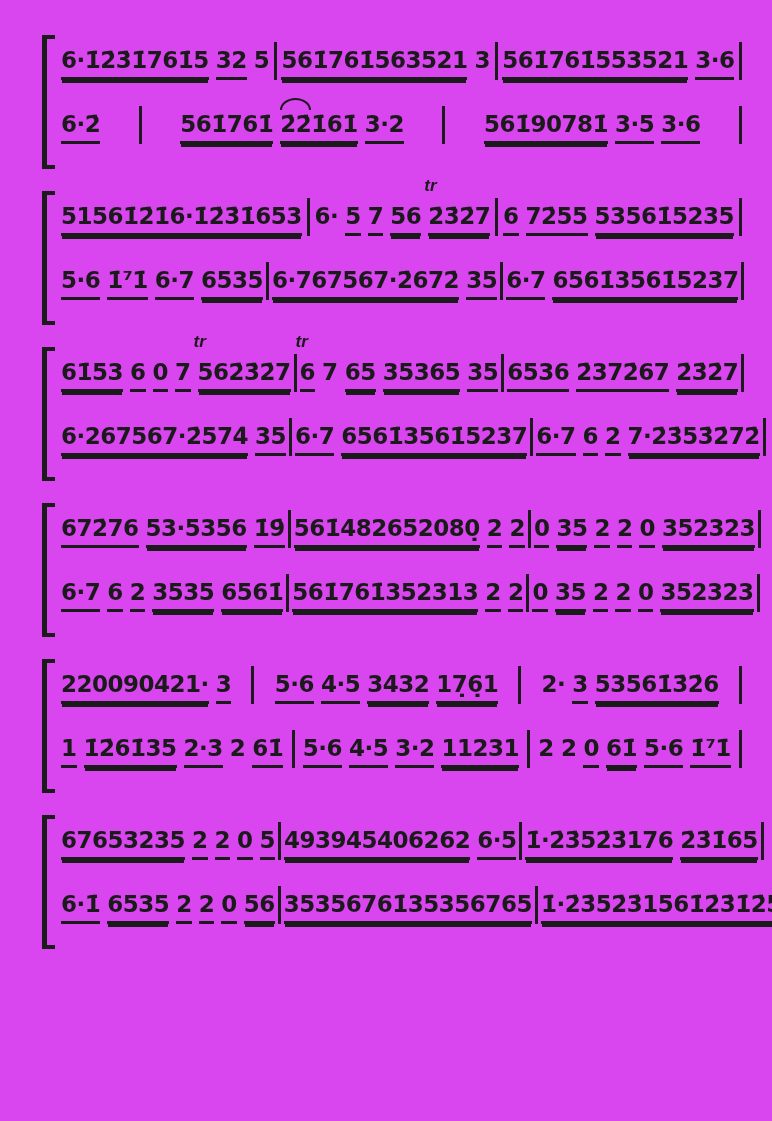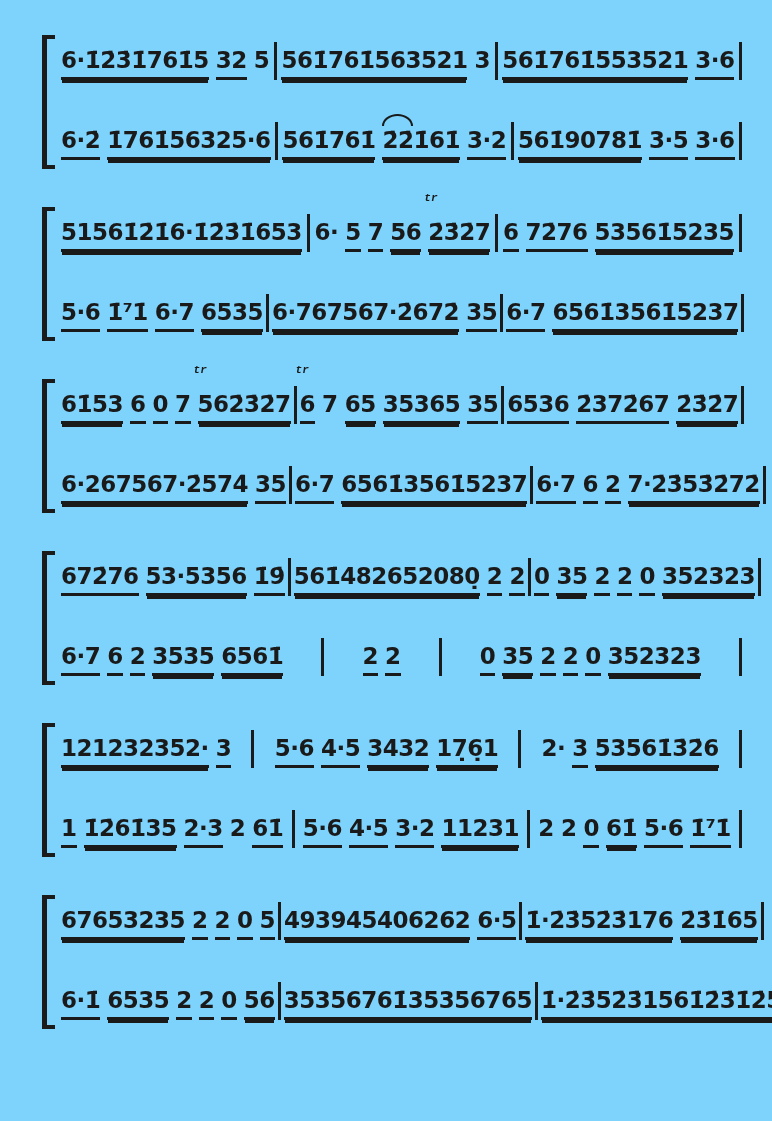--- a/index.html
+++ b/index.html
@@ -1,54 +1,54 @@
 <!DOCTYPE html>
 <html><head>
 <meta charset="utf-8">
 <style>
   html,body{margin:0;padding:0;}
   body{
     width:772px;height:1121px;overflow:hidden;
     background:#ffffff;color:#1a1a1a;
     font-family:"DejaVu Sans",sans-serif;
   }
-  .page{position:relative;width:772px;height:1121px;background:#7dd3fc;}
+  .page{position:relative;width:772px;height:1121px;background:#d946ef;}
   #score{position:absolute;left:42px;top:42px;width:700px;}
   .system{position:relative;padding-left:16px;margin-bottom:54px;}
   .bracket{
     position:absolute;left:0;top:-7px;width:10px;height:134px;
     border-left:5px solid #1b1b1b;
   }
   .bracket::before,.bracket::after{
     content:"";position:absolute;left:-5px;width:13px;height:4px;background:#1b1b1b;
   }
   .bracket::before{top:0;}
   .bracket::after{bottom:0;}
   .line{
     display:flex;align-items:flex-end;justify-content:space-between;
     white-space:nowrap;
   }
-  .line.second{margin-top:42px;}
+  .line.second{margin-top:26px;}
   .measure{display:inline-flex;align-items:flex-end;gap:7px;padding:0 3px;}
   .seg{
     position:relative;display:inline-block;line-height:1.15;
     font-weight:bold;font-size:23px;letter-spacing:-0.5px;
     padding-bottom:4px;border-bottom:3px solid transparent;
   }
   .u1{border-bottom-color:currentColor;}
   .u2{border-bottom-color:currentColor;}
   .u2::after{
     content:"";position:absolute;left:1px;right:1px;bottom:-6px;height:3px;
     background:currentColor;
   }
   .bar{width:3px;height:38px;background:#1b1b1b;flex:none;}
   .orn{
     position:absolute;top:-27px;left:-4px;
-    font-family:Liberation Mono, monospace;font-style:italic;font-weight:bold;
-    font-size:11px;letter-spacing:0;
+    font-family:Liberation Sans, sans-serif;font-style:italic;font-weight:bold;
+    font-size:17px;letter-spacing:0;
   }
   .slur{
     position:absolute;top:-13px;left:0;width:27px;height:10px;
     border:2.5px solid currentColor;border-bottom:none;
     border-radius:50% 50% 0 0 / 100% 100% 0 0;
   }
 </style>
 </head>
 <body>
 
@@ -70,21 +70,20 @@
           <div class="bar"></div>
           <div class="measure">
             <span class="seg u2">561̇761̇553521</span>
             <span class="seg u1">3·6</span>
           </div>
           <div class="bar"></div>
         </div>
         <div class="line second">
           <div class="measure">
             <span class="seg u1">6·2̇</span>
-            <span class="seg u2">1̇761̇56325·6</span>
           </div>
           <div class="bar"></div>
           <div class="measure">
             <span class="seg u2">561̇761̇</span>
             <span class="seg u2">2̇2̇1̇61̇<b class="slur"></b></span>
             <span class="seg u1">3·2</span>
           </div>
           <div class="bar"></div>
           <div class="measure">
             <span class="seg u2">561̇90781̇</span>
@@ -104,21 +103,21 @@
           <div class="measure">
             <span class="seg u0">6·</span>
             <span class="seg u1">5</span>
             <span class="seg u1">7</span>
             <span class="seg u2">56</span>
             <span class="seg u2">2̇3̇2̇7<i class="orn">tr</i></span>
           </div>
           <div class="bar"></div>
           <div class="measure">
             <span class="seg u1">6</span>
-            <span class="seg u1">72̇76</span>
+            <span class="seg u1">72̇55</span>
             <span class="seg u2">53561̇5235</span>
           </div>
           <div class="bar"></div>
         </div>
         <div class="line second">
           <div class="measure">
             <span class="seg u1">5·6</span>
             <span class="seg u1">1̇⁷1̇</span>
             <span class="seg u1">6·7</span>
             <span class="seg u2">6535</span>
@@ -210,40 +209,41 @@
         <div class="line second">
           <div class="measure">
             <span class="seg u1">6·7</span>
             <span class="seg u1">6</span>
             <span class="seg u1">2</span>
             <span class="seg u2">3535</span>
             <span class="seg u2">6561̇</span>
           </div>
           <div class="bar"></div>
           <div class="measure">
+            <span class="seg u2">561̇761̇352313</span>
             <span class="seg u1">2</span>
             <span class="seg u1">2</span>
           </div>
           <div class="bar"></div>
           <div class="measure">
             <span class="seg u1">0</span>
             <span class="seg u2">35</span>
             <span class="seg u1">2</span>
             <span class="seg u1">2</span>
             <span class="seg u1">0</span>
             <span class="seg u2">352323</span>
           </div>
           <div class="bar"></div>
         </div>
       </section>
       <section class="system">
         <div class="bracket"></div>
         <div class="line">
           <div class="measure">
-            <span class="seg u2">121232352·</span>
+            <span class="seg u2">220090421·</span>
             <span class="seg u1">3</span>
           </div>
           <div class="bar"></div>
           <div class="measure">
             <span class="seg u1">5·6</span>
             <span class="seg u1">4·5</span>
             <span class="seg u2">3432</span>
             <span class="seg u2">17̣6̣1</span>
           </div>
           <div class="bar"></div>

